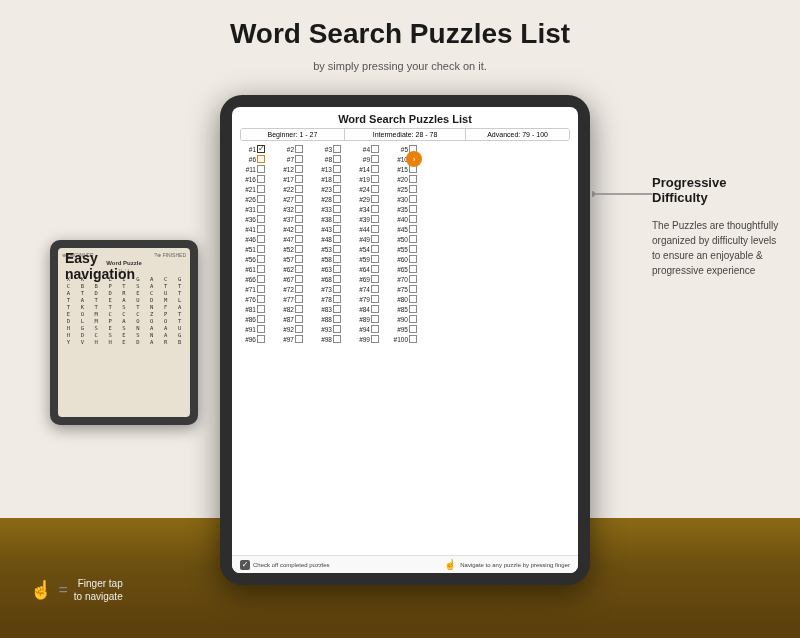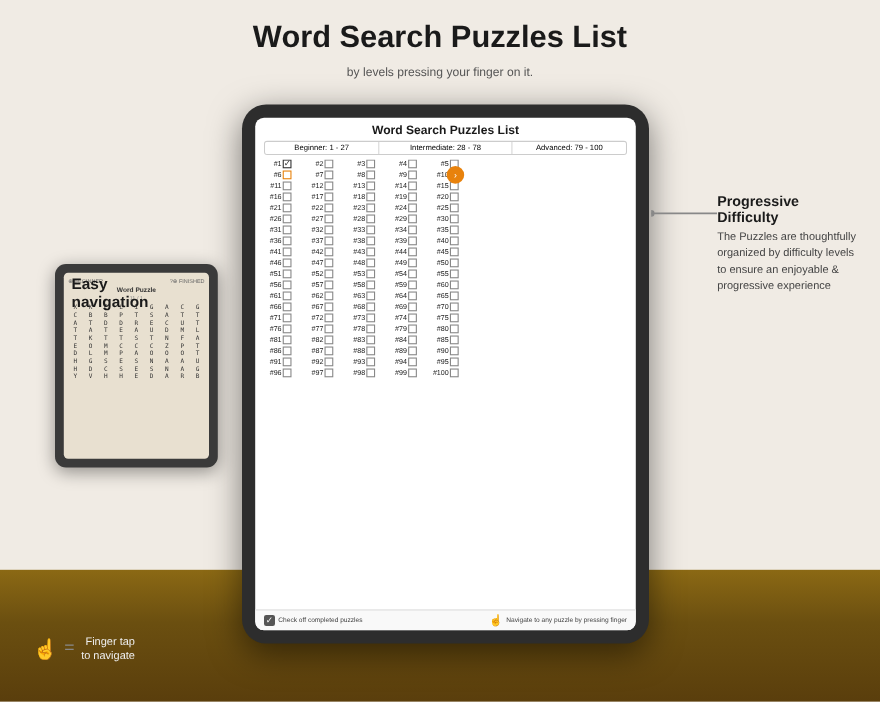--- a/index.html
+++ b/index.html
@@ -275,21 +275,21 @@
       position: absolute;
       top: 175px;
       right: 18px;
       width: 130px;
       font-family: 'Arial', sans-serif;
     }
     .annotation-right .ann-title {
       font-size: 13px;
       font-weight: bold;
       color: #1a1a1a;
-      margin-bottom: 3px;
+      margin-bottom: 13px;
     }
     .annotation-right .ann-sub {
       font-size: 10px;
       color: #444;
       line-height: 1.5;
     }
 
     
     .orange-dot {
       position: absolute;
@@ -333,21 +333,21 @@
     }
   </style>
 </head>
 <body>
 
 <div class="bg-upper"></div>
 <div class="bg-table"></div>
 
 <h1 class="page-title">Word Search Puzzles List</h1>
 <div class="page-subtitle">
-  <div>by levels pressing your finger on it.</div>
+  <div>by simply pressing your check on it.</div>
 </div>
 
 <div class="tablet">
   <div class="tablet-screen">
     <div class="screen-title">Word Search Puzzles List</div>
 
     <div class="difficulty-bar">
       <div class="diff-beginner">Beginner: 1 - 27</div>
       <div class="diff-intermediate">Intermediate: 28 - 78</div>
       <div class="diff-advanced">Advanced: 79 - 100</div>

